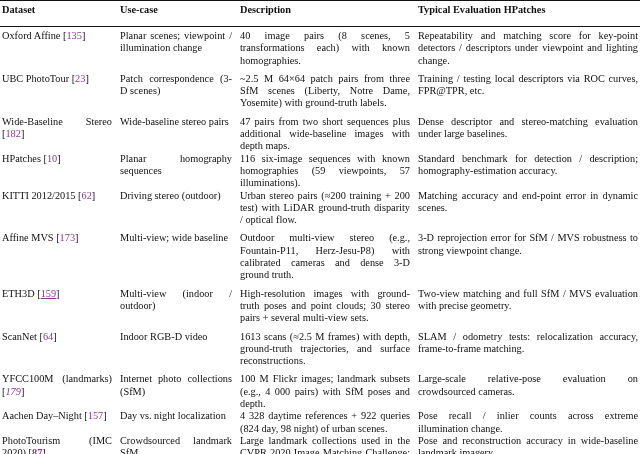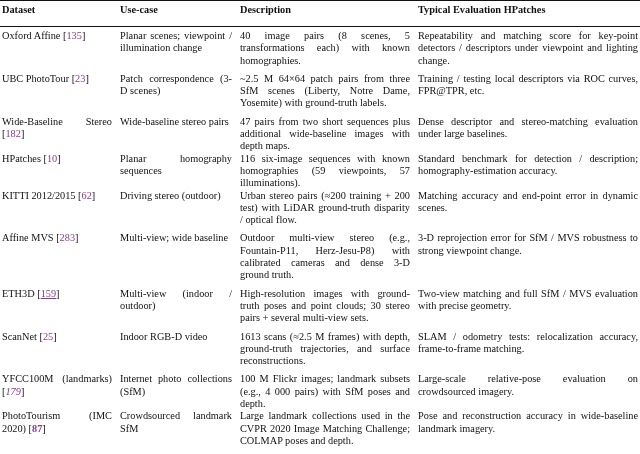--- a/index.html
+++ b/index.html
@@ -106,57 +106,66 @@
       [<a class="cite" style="color: rgb(138, 58, 143);">62</a>]
     </td>
     <td class="c2">Driving stereo (outdoor)</td>
     <td class="c3">Urban stereo pairs (≈200 training + 200 test) with LiDAR ground-truth disparity / optical flow.</td>
     <td class="c4">Matching accuracy and end-point error in dynamic scenes.</td>
   </tr>
 
   <tr class="gap">
     <td class="c1">
       <span>Affine MVS</span>
-      [<a class="cite" style="color: rgb(138, 58, 143);">283</a>]
+      [<a class="cite" style="color: rgb(138, 58, 143);">173</a>]
     </td>
     <td class="c2">Multi-view; wide baseline</td>
     <td class="c3">Outdoor multi-view stereo (e.g., Fountain-P11, Herz-Jesu-P8) with calibrated cameras and dense 3-D ground truth.</td>
     <td class="c4">3-D reprojection error for SfM / MVS robustness to strong viewpoint change.</td>
   </tr>
 
   <tr class="gap">
     <td class="c1">
       <span>ETH3D</span>
       [<a class="cite" style="color: rgb(138, 58, 143); text-decoration: underline;">159</a>]
     </td>
     <td class="c2">Multi-view (indoor / outdoor)</td>
     <td class="c3">High-resolution images with ground-truth poses and point clouds; 30 stereo pairs + several multi-view sets.</td>
     <td class="c4">Two-view matching and full SfM / MVS evaluation with precise geometry.</td>
   </tr>
 
   <tr class="gap">
     <td class="c1">
       <span>ScanNet</span>
-      [<a class="cite" style="color: rgb(138, 58, 143);">25</a>]
+      [<a class="cite" style="color: rgb(138, 58, 143);">64</a>]
     </td>
     <td class="c2">Indoor RGB-D video</td>
     <td class="c3">1613 scans (≈2.5 M frames) with depth, ground-truth trajectories, and surface reconstructions.</td>
     <td class="c4">SLAM / odometry tests: relocalization accuracy, frame-to-frame matching.</td>
   </tr>
 
   <tr>
     <td class="c1">
       <span>YFCC100M (landmarks)</span>
       [<a class="cite" style="color: rgb(138, 58, 143); font-style: italic;">179</a>]
     </td>
     <td class="c2">Internet photo collections (SfM)</td>
     <td class="c3">100 M Flickr images; landmark subsets (e.g., 4 000 pairs) with SfM poses and depth.</td>
-    <td class="c4">Large-scale relative-pose evaluation on crowdsourced imagery.</td>
+    <td class="c4">Large-scale relative-pose evaluation on crowdsourced cameras.</td>
   </tr>
 
+  <tr>
+    <td class="c1">
+      <span>Aachen Day–Night</span>
+      [<a class="cite" style="color: rgb(138, 58, 143);">157</a>]
+    </td>
+    <td class="c2">Day vs. night localization</td>
+    <td class="c3">4 328 daytime references + 922 queries (824 day, 98 night) of urban scenes.</td>
+    <td class="c4">Pose recall / inlier counts across extreme illumination change.</td>
+  </tr>
 
   <tr class="gap">
     <td class="c1">
       <span>PhotoTourism (IMC 2020)</span>
       [<a class="cite" style="color: rgb(138, 58, 143); font-weight: bold;">87</a>]
     </td>
     <td class="c2">Crowdsourced landmark SfM</td>
     <td class="c3">Large landmark collections used in the CVPR 2020 Image Matching Challenge; COLMAP poses and depth.</td>
     <td class="c4">Pose and reconstruction accuracy in wide-baseline landmark imagery.</td>
   </tr>

